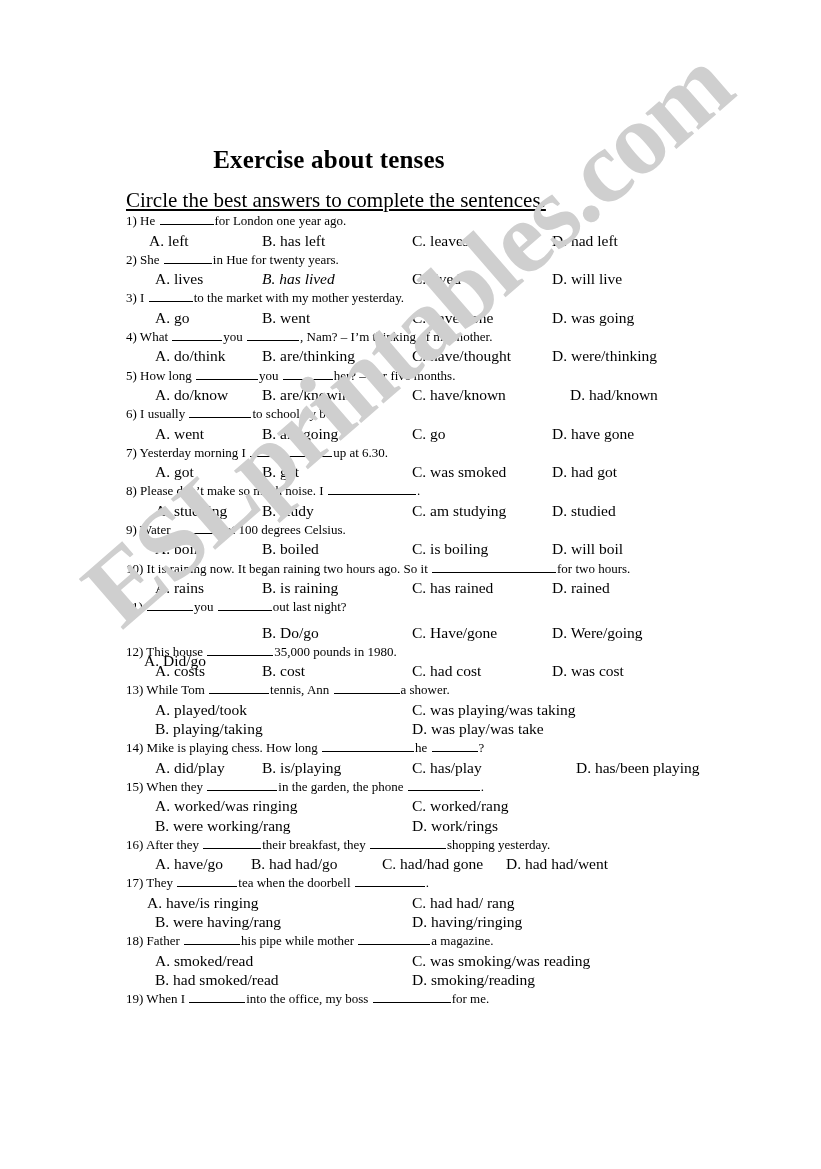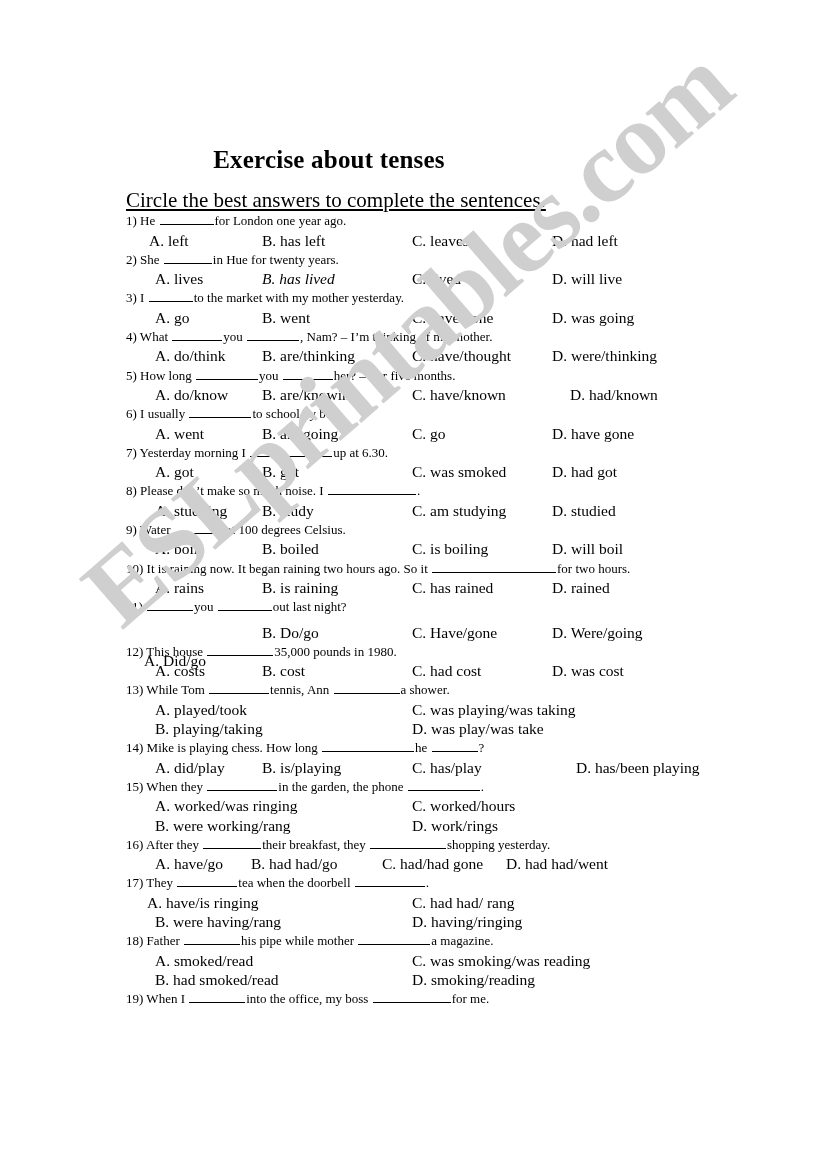--- a/index.html
+++ b/index.html
@@ -252,21 +252,21 @@
             <span class="opt" style="left: 136px;">B. is/playing</span>
             <span class="opt" style="left: 286px;">C. has/play</span>
             <span class="opt" style="left: 450px;">D. has/been playing</span>
           </div>
         </div>
         <div class="question">
           <div class="q-stem"><span>15) </span><span>When they </span><span class="blank" style="width: 70px;"></span><span>in the garden, the phone </span><span class="blank" style="width: 72px;"></span><span>.</span></div>
           <div class="opts two-line">
             <span class="opt" style="left: 29px;">A. worked/was ringing</span>
             <span class="opt row2" style="left: 29px;">B. were working/rang</span>
-            <span class="opt" style="left: 286px;">C. worked/hours</span>
+            <span class="opt" style="left: 286px;">C. worked/rang</span>
             <span class="opt row2" style="left: 286px;">D. work/rings</span>
           </div>
         </div>
         <div class="question">
           <div class="q-stem"><span>16) </span><span>After they </span><span class="blank" style="width: 58px;"></span><span>their breakfast, they </span><span class="blank" style="width: 76px;"></span><span>shopping yesterday.</span></div>
           <div class="opts">
             <span class="opt" style="left: 29px;">A. have/go</span>
             <span class="opt" style="left: 125px;">B. had had/go</span>
             <span class="opt" style="left: 256px;">C. had/had gone</span>
             <span class="opt" style="left: 380px;">D. had had/went</span>

